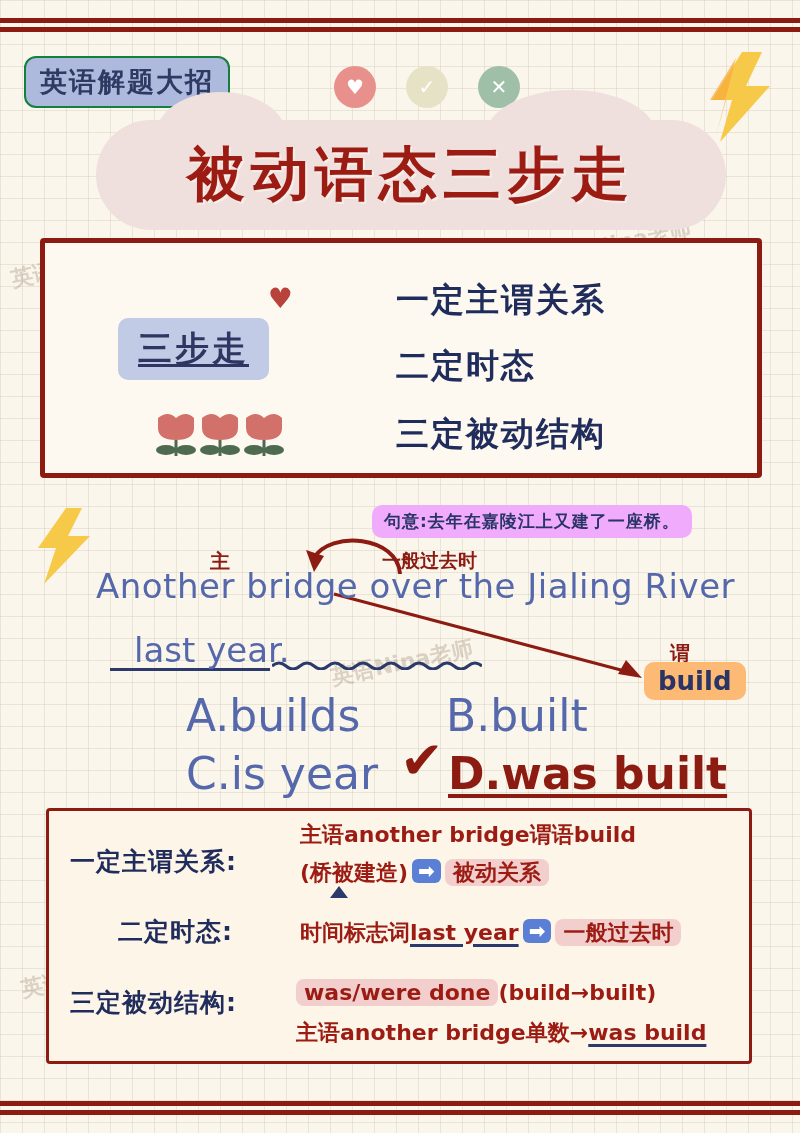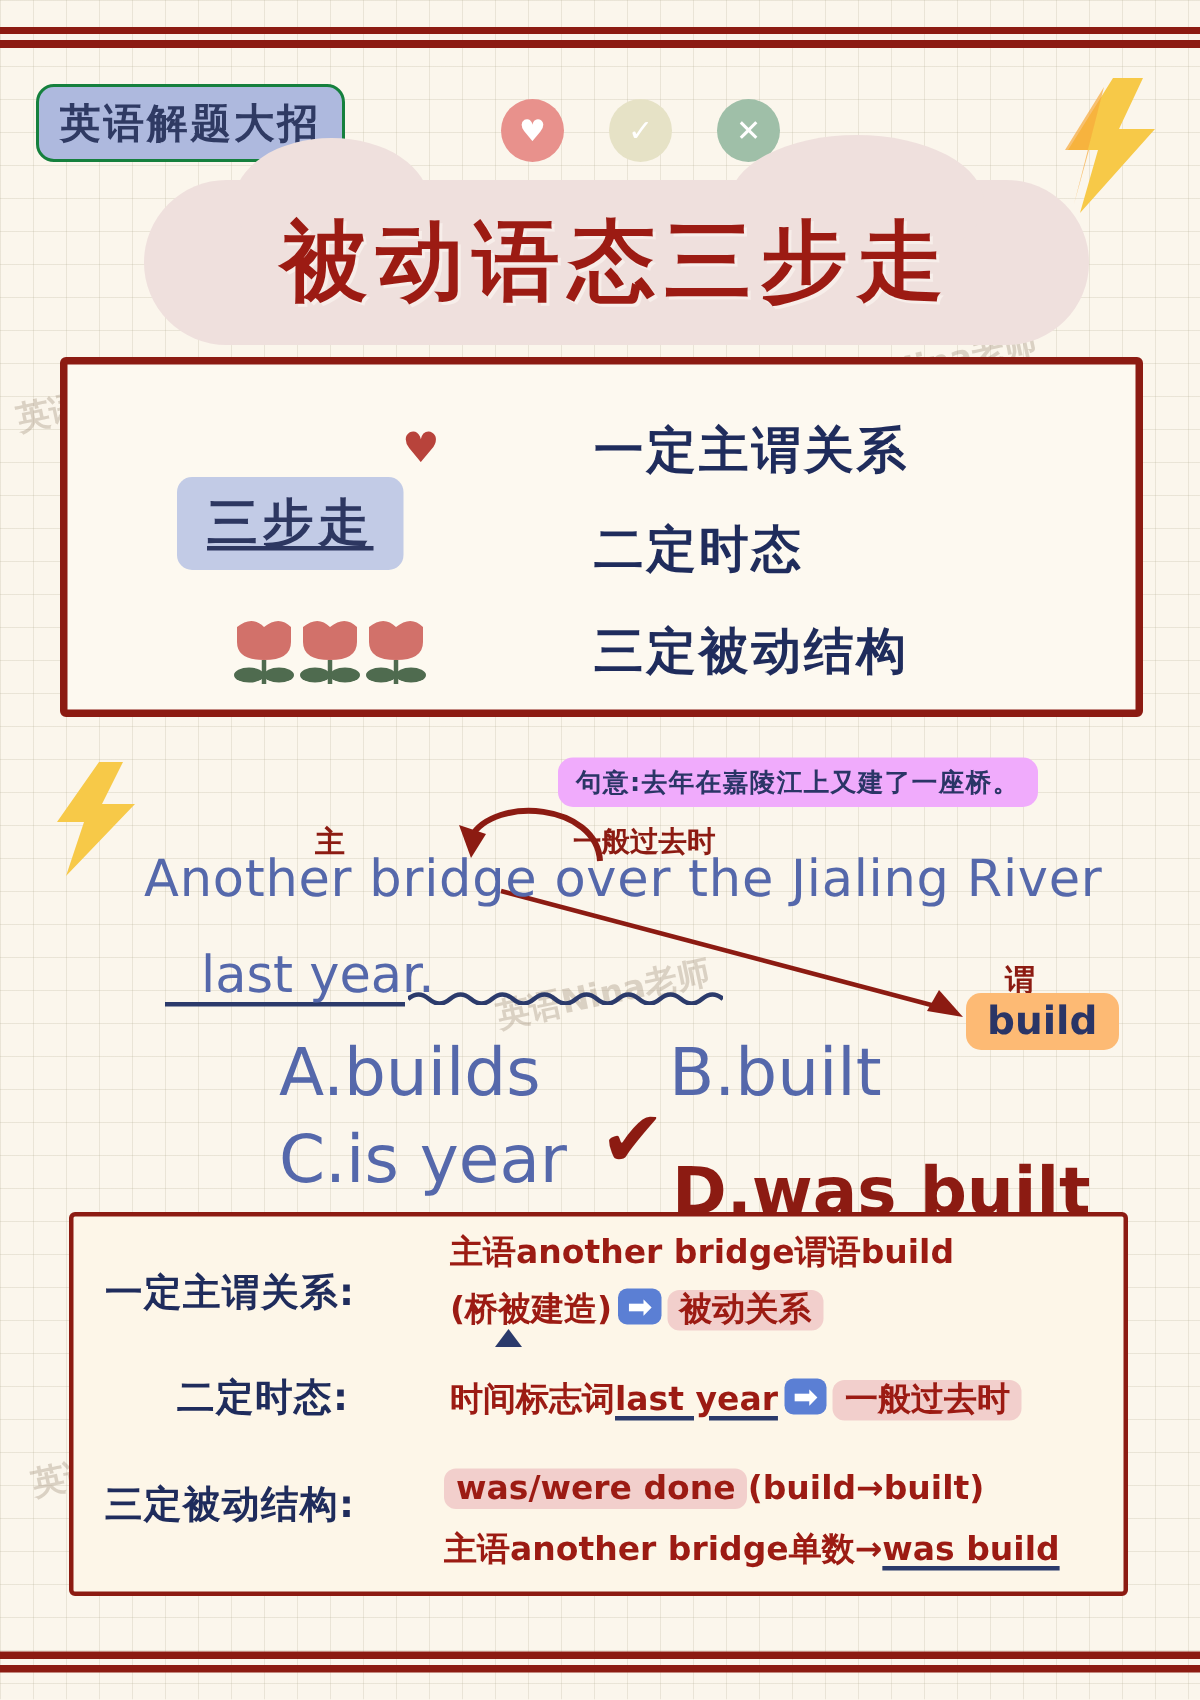--- a/index.html
+++ b/index.html
@@ -118,21 +118,21 @@
   .build-chip{
     position:absolute;left:644px;top:662px;background:#fdba74;color:#2a3566;
     font-size:26px;padding:4px 14px;border-radius:10px;font-weight:bold;
   }
   .opt{
     position:absolute;color:#5568ab;font-size:44px;
   }
   .oA{left:186px;top:690px}
   .oB{left:446px;top:690px}
   .oC{left:186px;top:748px}
-  .oD{left:448px;top:748px;color:#8c1b12;font-weight:bold;margin-top:21px;}
+  .oD{left:448px;top:748px;color:#8c1b12;font-weight:bold;}
   .oD u{text-decoration-thickness:4px;text-underline-offset:5px;}
   .checkmark{position:absolute;left:400px;top:730px;color:#8c1b12;font-size:52px;font-weight:bold;}
 
   
   .expl-box{
     position:absolute;left:46px;top:808px;width:700px;height:250px;
     border:3px solid #8c1b12;background:#fdf6e8;border-radius:4px;
   }
   .e-label{
     position:absolute;color:#1f2c5c;font-size:25px;font-weight:bold;letter-spacing:1px;

